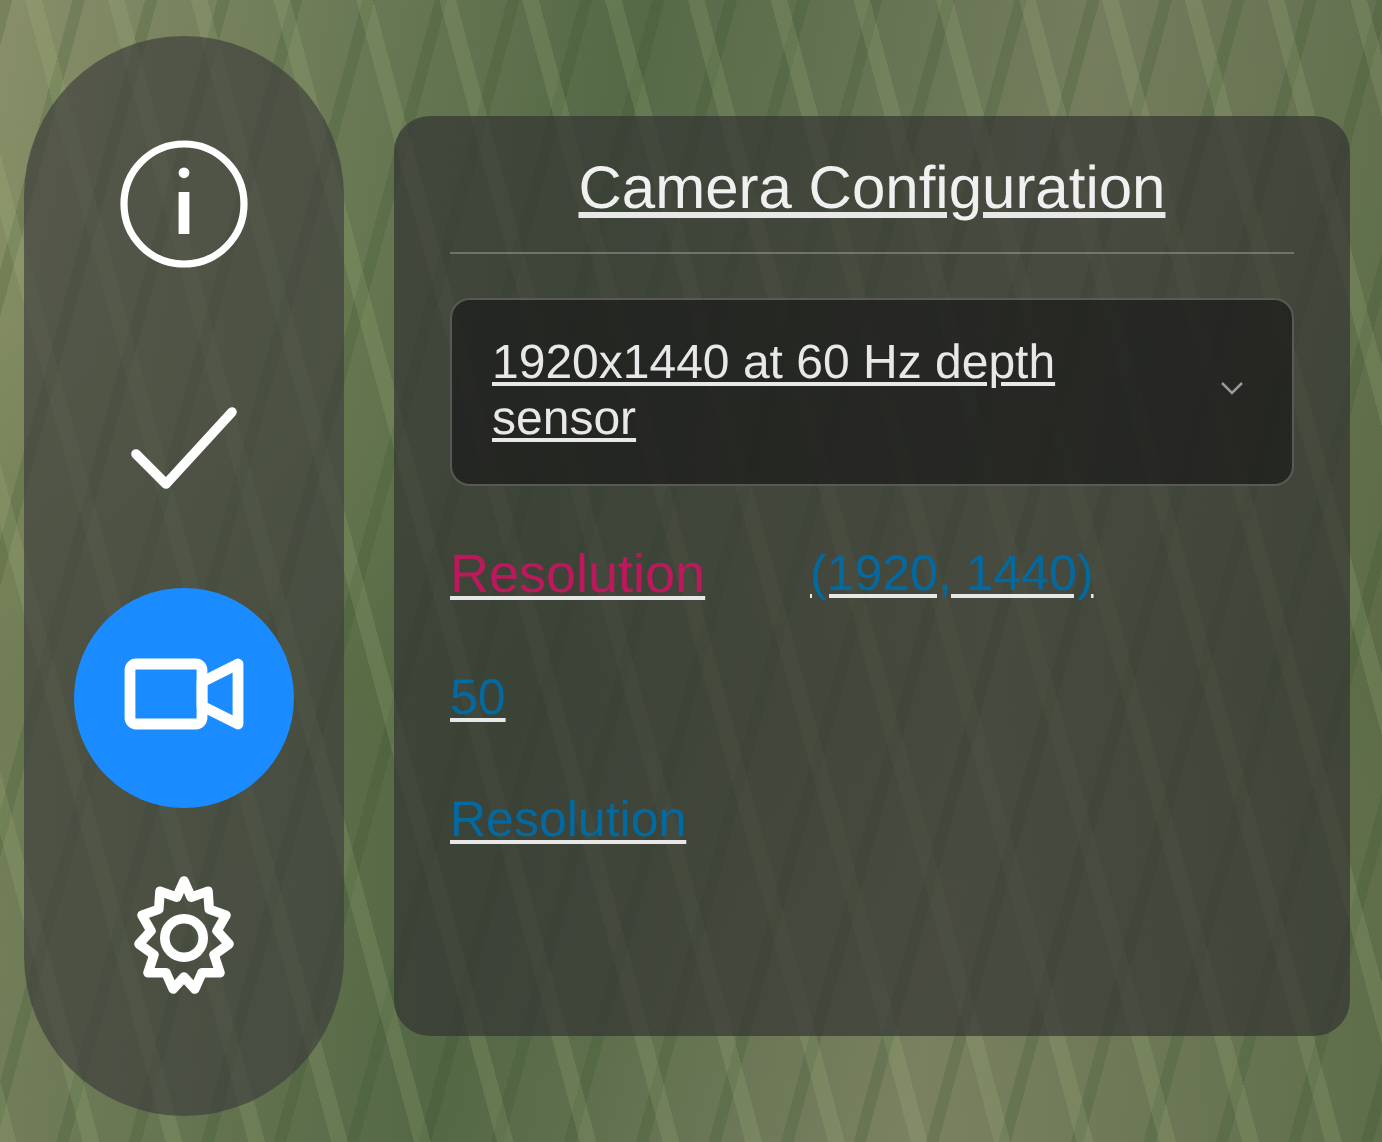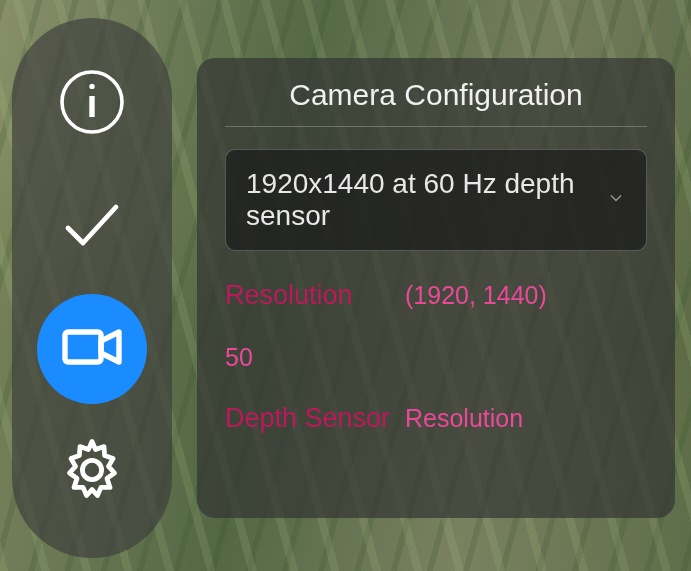--- a/index.html
+++ b/index.html
@@ -72,20 +72,21 @@
     .panel {
       position: absolute;
       left: 197px;
       top: 58px;
       width: 478px;
       height: 460px;
       background: rgba(50, 50, 50, 0.68);
       border-radius: 18px;
       padding: 20px 28px;
       color: #e8e8e8;
+      text-decoration: underline;
     }
 
     .panel-title {
       font-size: 30px;
       font-weight: 400;
       text-align: center;
       color: #f0f0f0;
       padding-bottom: 14px;
       border-bottom: 1px solid rgba(200,200,200,0.35);
       margin-bottom: 22px;
@@ -98,21 +99,21 @@
       padding: 18px 20px;
       display: flex;
       align-items: center;
       justify-content: space-between;
       margin-bottom: 28px;
       cursor: pointer;
     }
 
     .dropdown-label {
       color: #e8e8e8;
-      font-size: 28px;
+      font-size: 24px;
       font-weight: 400;
     }
 
     .dropdown svg {
       width: 20px;
       height: 20px;
     }
 
     .row {
       display: flex;
@@ -121,21 +122,21 @@
 
     .row-label {
       width: 180px;
       color: #be185d;
       font-size: 27px;
       font-weight: 400;
       line-height: 1.2;
     }
 
     .row-value {
-      color: #ec4899;
+      color: #0369a1;
       font-size: 25px;
       font-weight: 400;
       padding-top: 2px;
     }
   </style>
 </head>
 <body>
 
 <div class="bg"></div>
 
@@ -194,16 +195,15 @@
   <div class="row">
     <div class="row-label">Resolution</div>
     <div class="row-value">(1920, 1440)</div>
   </div>
 
   <div class="row">
     <div class="row-value">50</div>
   </div>
 
   <div class="row">
-    <div class="row-label">Depth Sensor</div>
     <div class="row-value">Resolution</div>
   </div>
 </div>
 
 </body></html>

